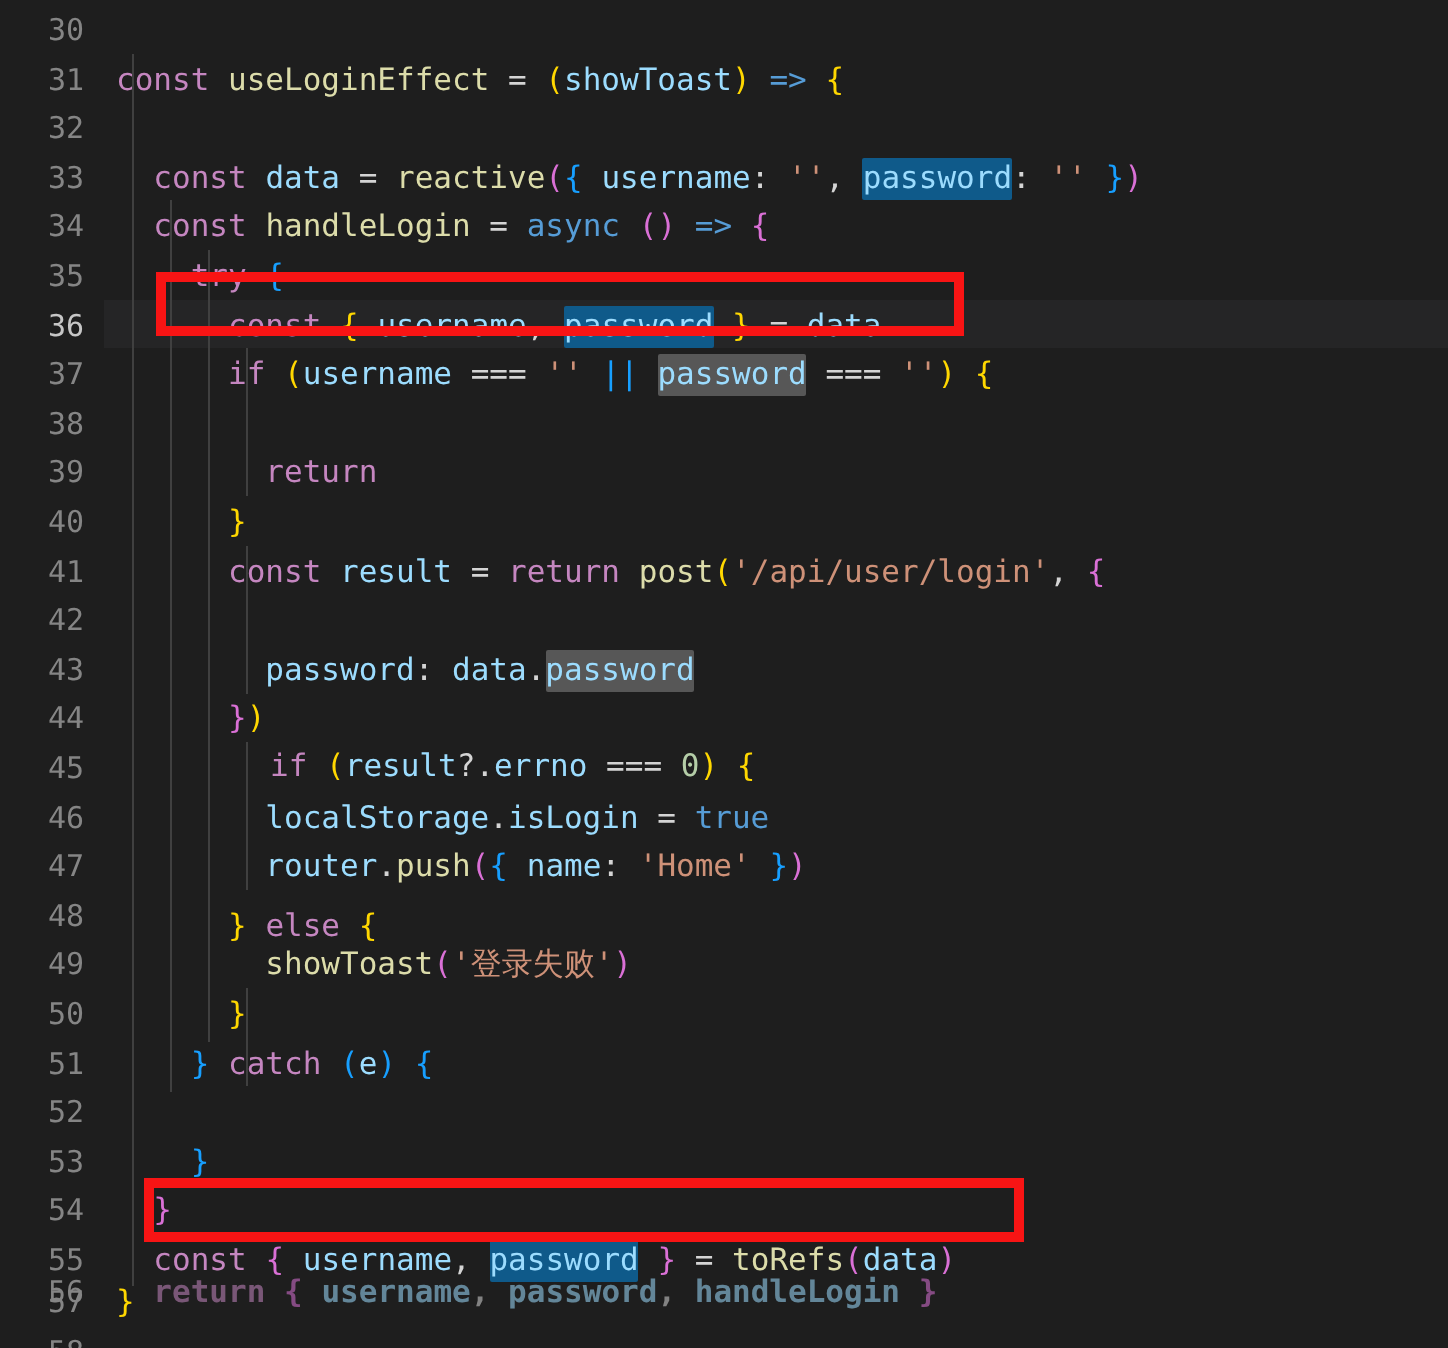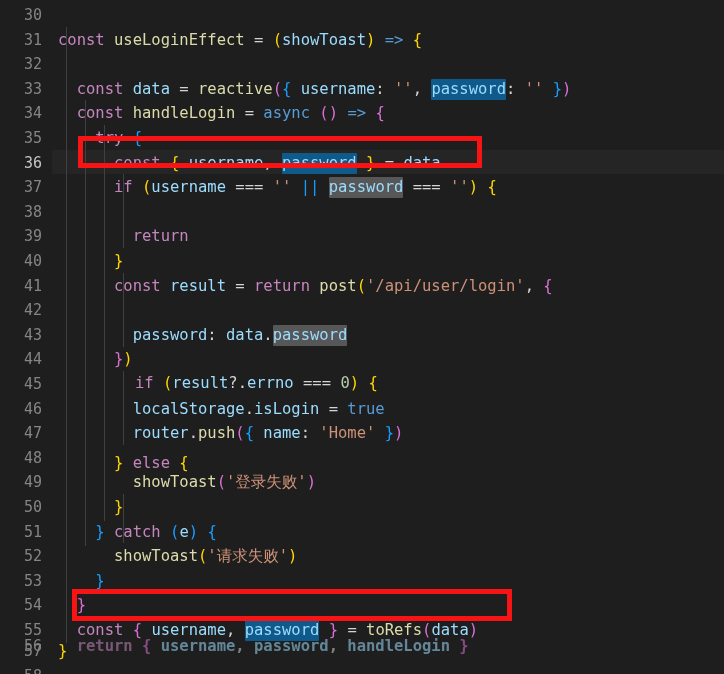--- a/index.html
+++ b/index.html
@@ -155,21 +155,20 @@
     <div class="line" style="top:420.2px;"><span class="txt">        <span class="var">router</span><span class="op">.</span><span class="fn">push</span><span class="br-p">(</span><span class="br-b">{</span><span class="op"> </span><span class="var">name</span><span class="op">: </span><span class="str">'Home'</span><span class="op"> </span><span class="br-b">}</span><span class="br-p">)</span></span></div>
 
     <div class="line" style="top:450px;"><span class="txt">      <span class="br-y">}</span><span class="op"> </span><span class="kw">else</span><span class="op"> </span><span class="br-y">{</span></span></div>
 
     <div class="line" style="top:469.4px;"><span class="txt">        <span class="fn">showToast</span><span class="br-p">(</span><span class="str">'登录失败'</span><span class="br-p">)</span></span></div>
 
     <div class="line" style="top:494px;"><span class="txt">      <span class="br-y">}</span></span></div>
 
     <div class="line" style="top:518.6px;"><span class="txt">    <span class="br-b">}</span><span class="op"> </span><span class="kw">catch</span><span class="op"> </span><span class="br-b">(</span><span class="var">e</span><span class="br-b">)</span><span class="op"> </span><span class="br-b">{</span></span></div>
 
-    <div class="line" style="top:543.2px;"><span class="txt">      <span class="fn">showToast</span><span class="br-y">(</span><span class="str">'请求失败'</span><span class="br-y">)</span></span></div>
 
     <div class="line" style="top:567.8px;"><span class="txt">    <span class="br-b">}</span></span></div>
 
     <div class="line" style="top:592.4px;"><span class="txt">  <span class="br-p">}</span></span></div>
 
     <div class="line" style="top:617px;"><span class="txt">  <span class="kw">const</span><span class="op"> </span><span class="br-p">{</span><span class="op"> </span><span class="var">username</span><span class="op">, </span><span class="hl-sel"><span class="var">password</span></span><span class="op"> </span><span class="br-p">}</span><span class="op"> = </span><span class="fn">toRefs</span><span class="br-p">(</span><span class="var">data</span><span class="br-p">)</span></span></div>
 
     <div class="line dim" style="top:633px;"><span class="txt">  <span class="kw">return</span><span class="op"> </span><span class="br-p">{</span><span class="op"> </span><span class="var">username</span><span class="op">, </span><span class="var">password</span><span class="op">, </span><span class="var">handleLogin</span><span class="op"> </span><span class="br-p">}</span></span></div>
 
     <div class="line" style="top:638px;"><span class="txt"><span class="br-y">}</span></span></div>

